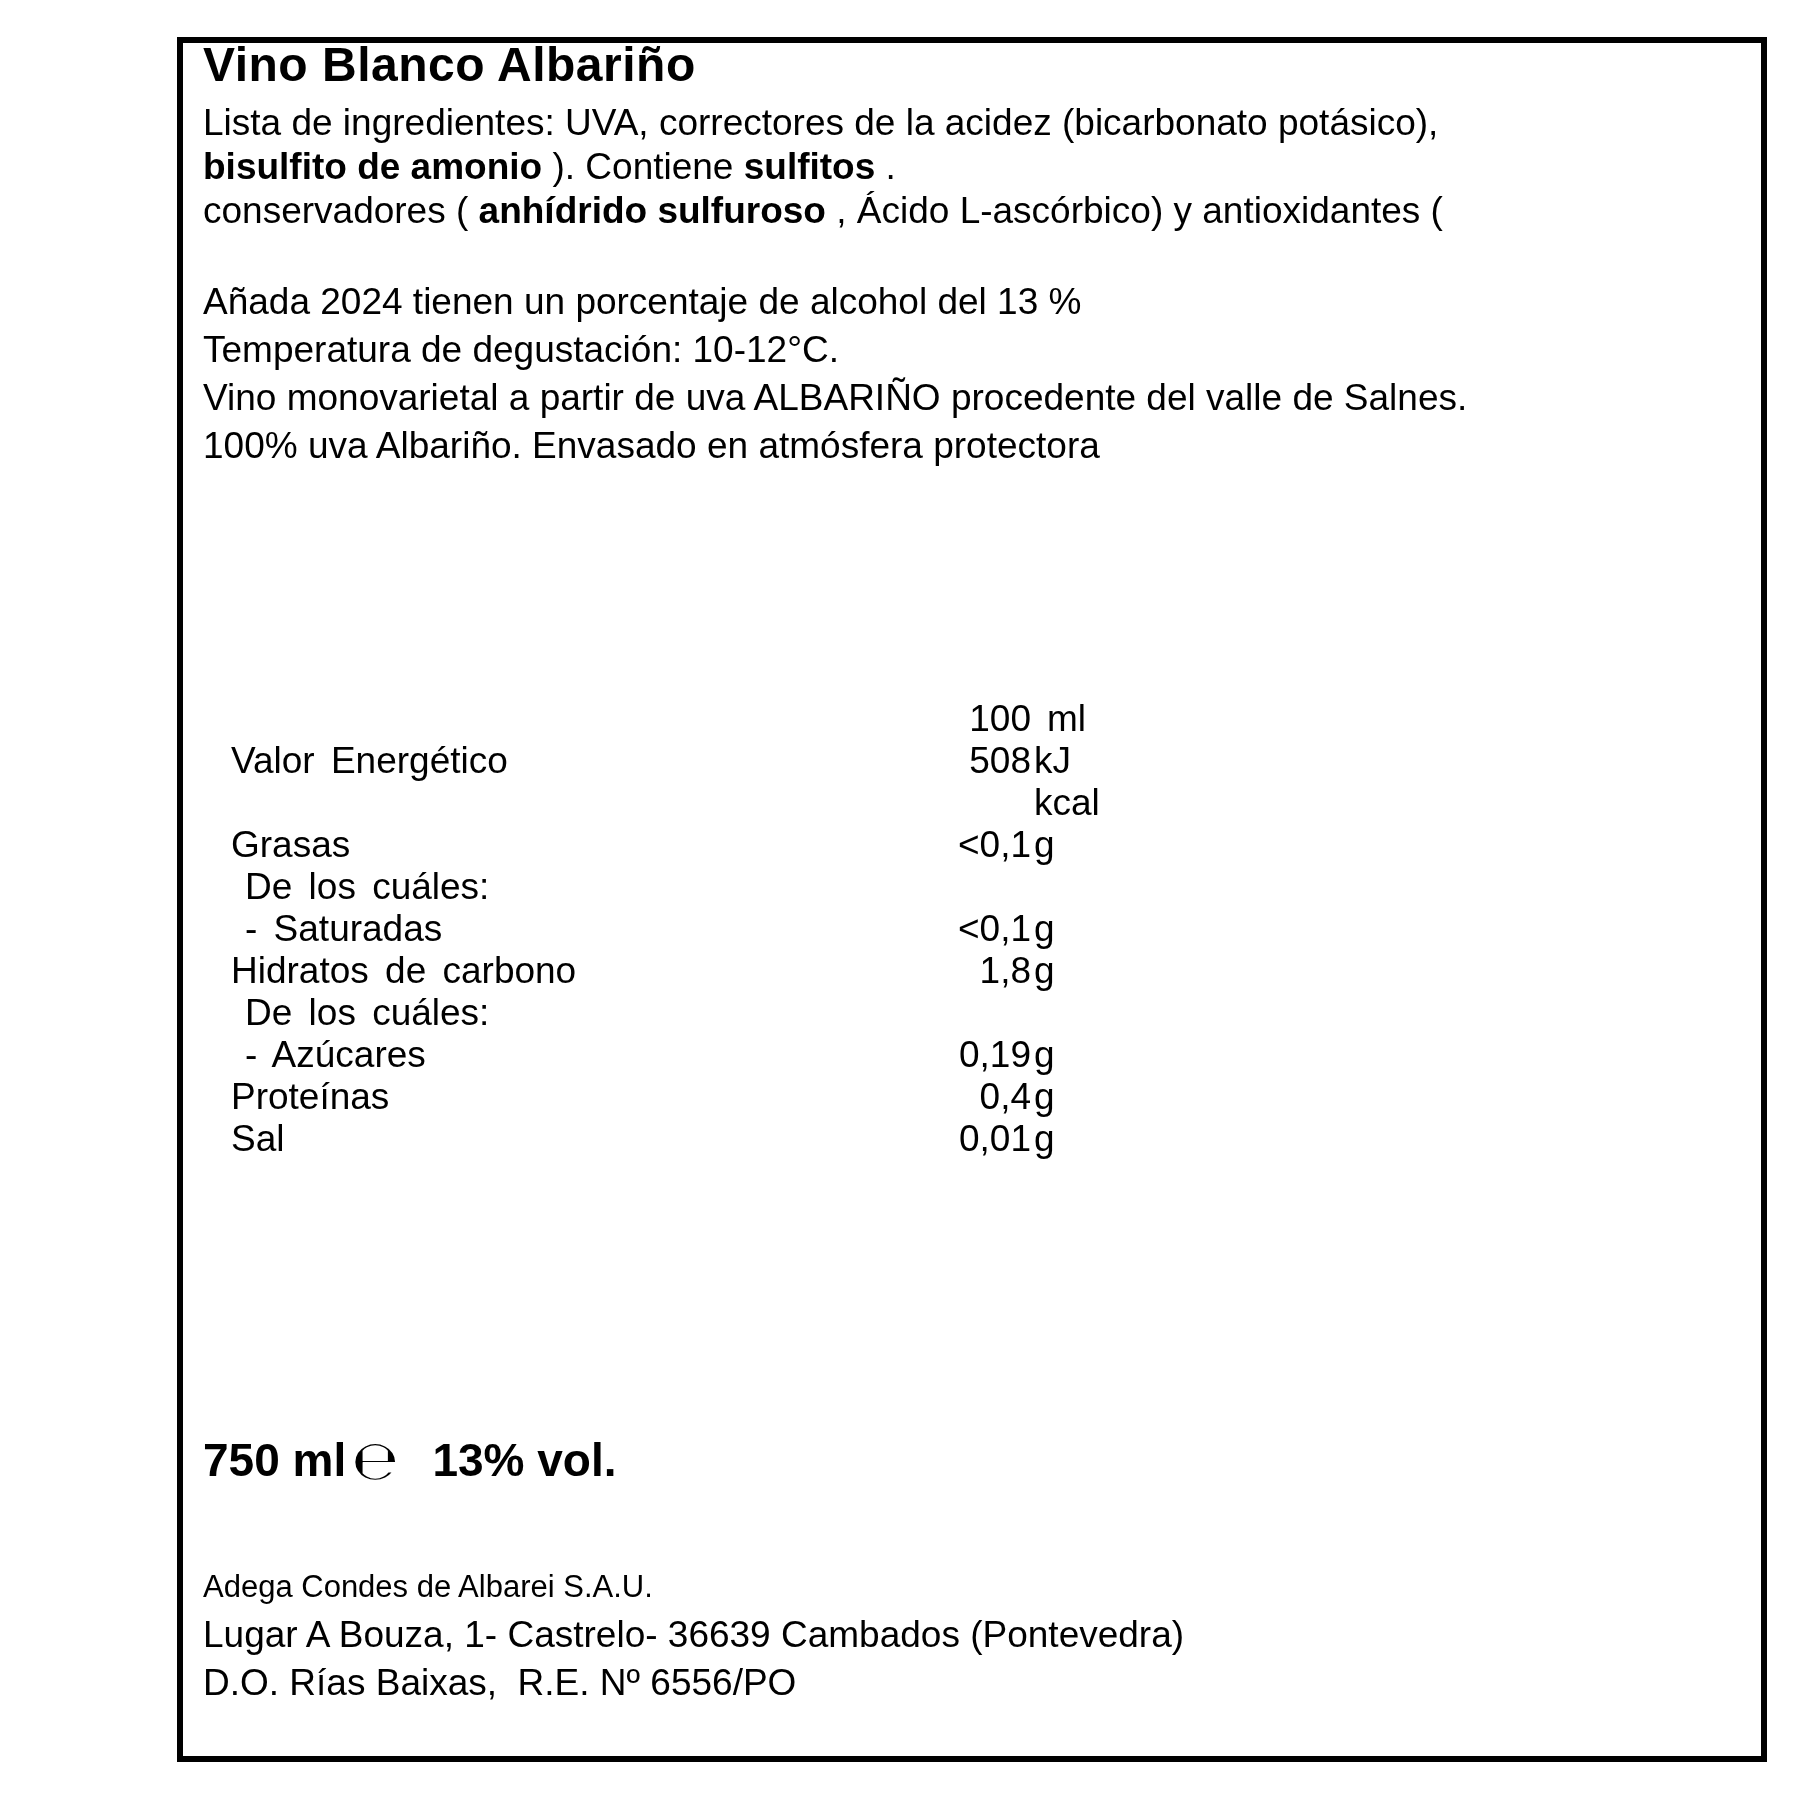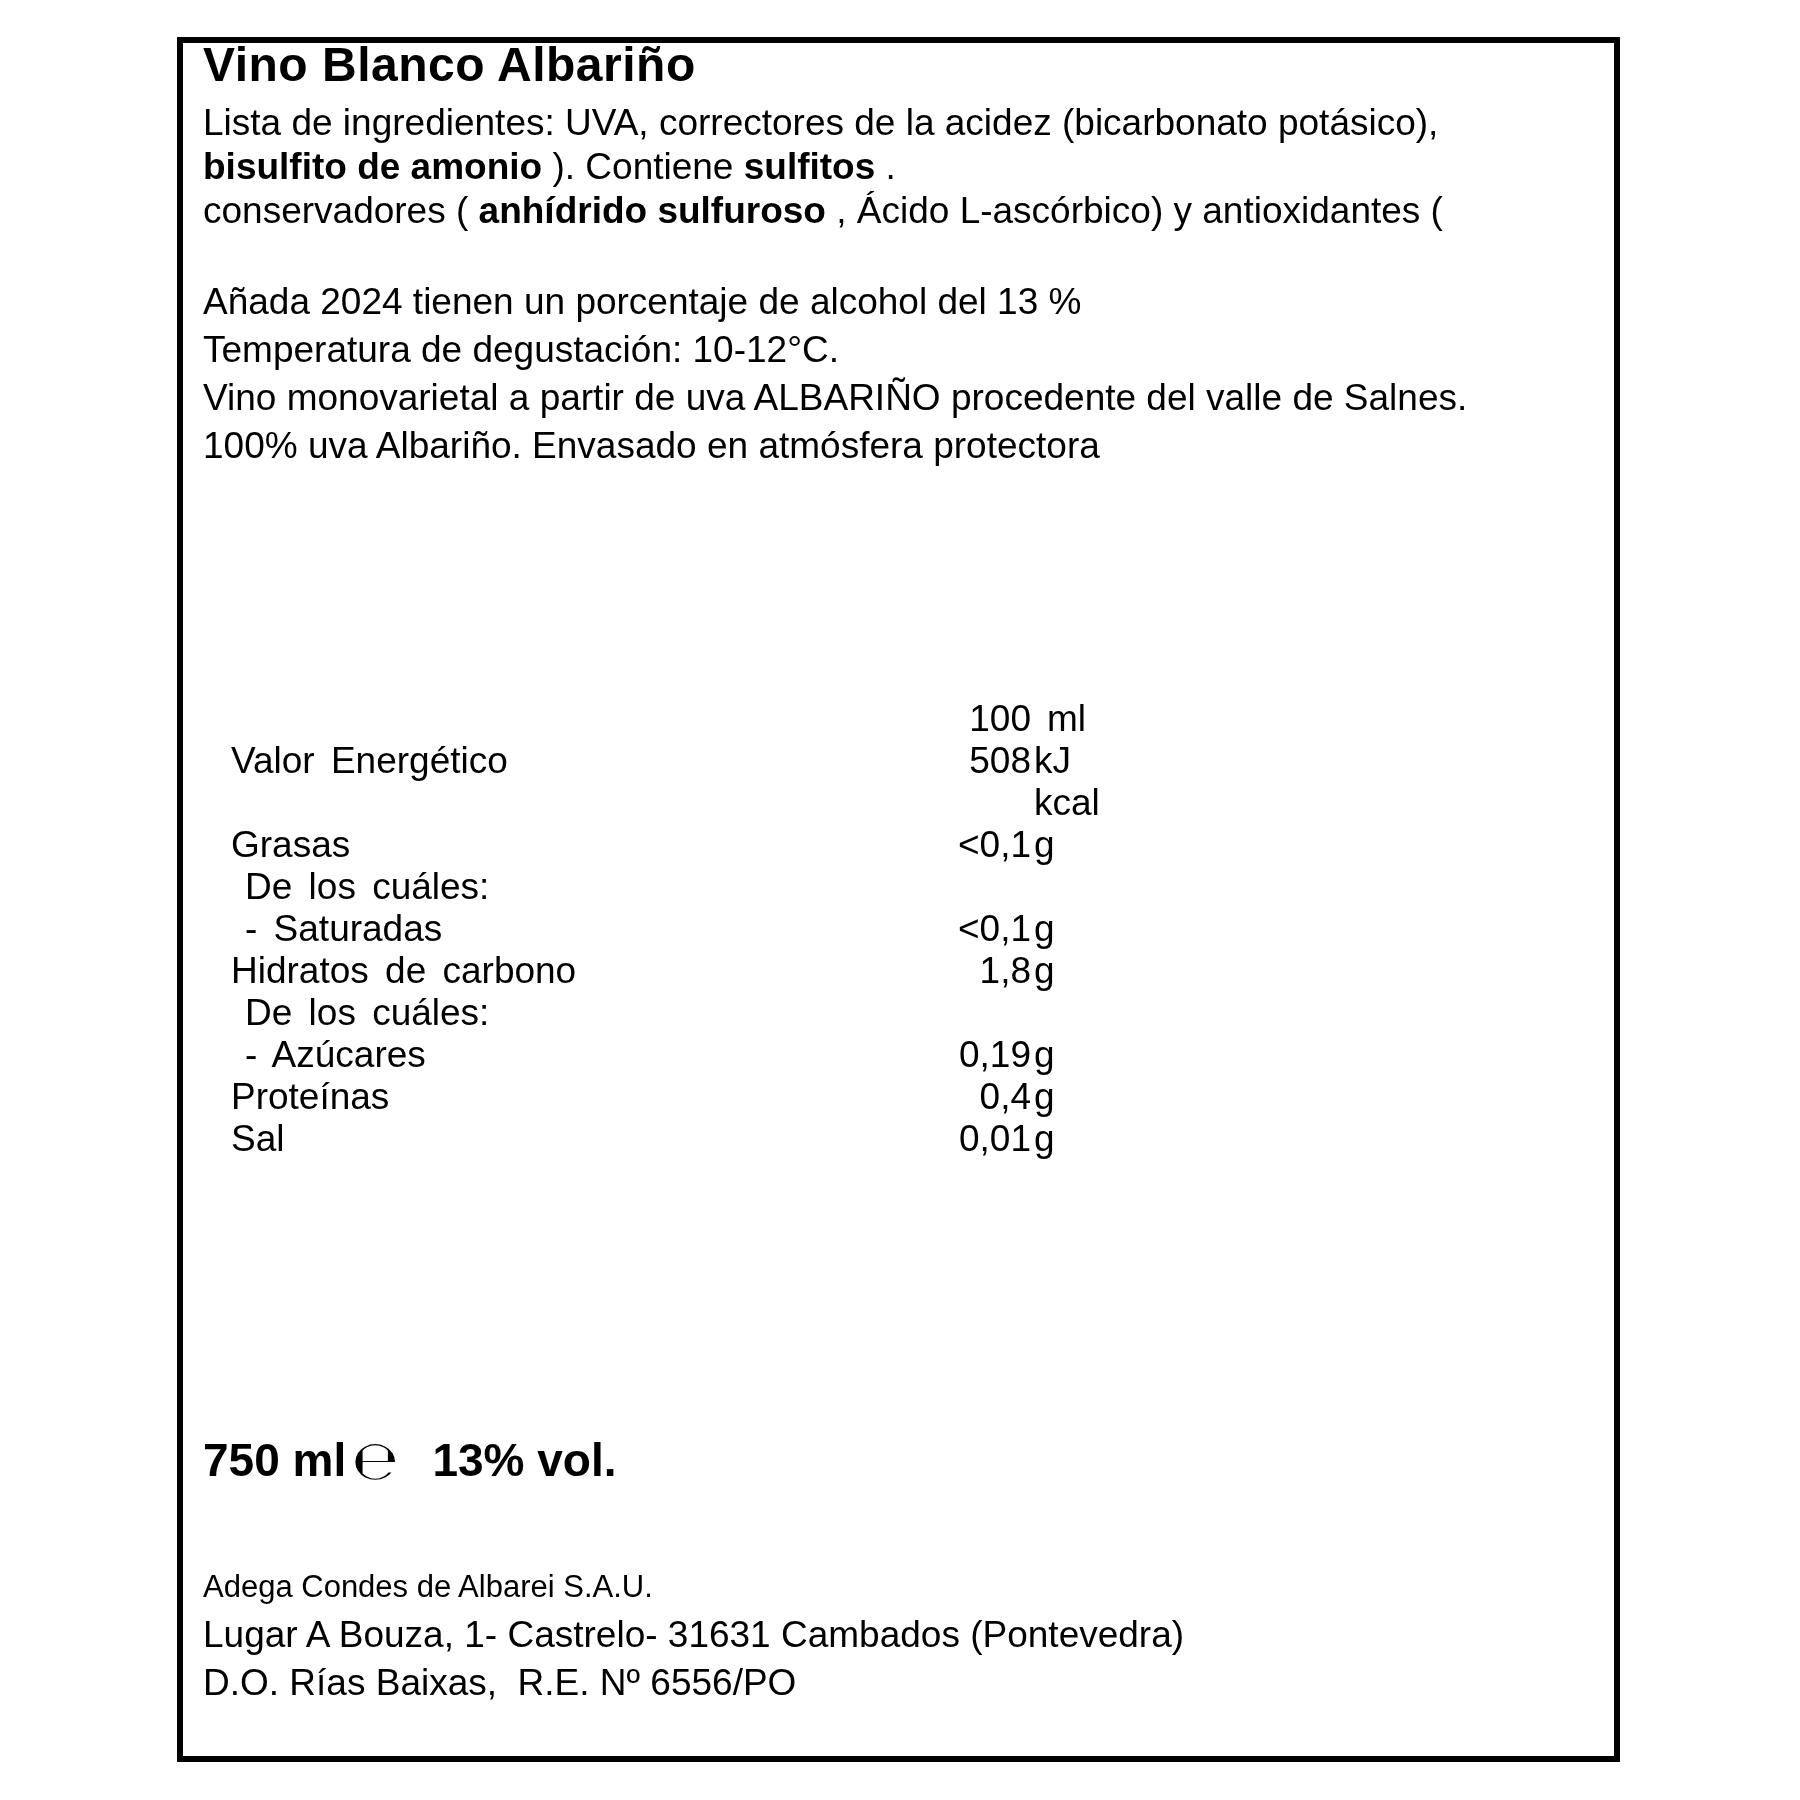--- a/index.html
+++ b/index.html
@@ -2,21 +2,21 @@
 <html><head>
 <meta charset="utf-8">
 <style>
   html,body{margin:0;padding:0;background:#ffffff;}
   body{
     width:1800px;height:1800px;position:relative;
     font-family:"Liberation Sans", sans-serif;color:#000;
     -webkit-font-smoothing:antialiased;
   }
   .label-box{
-    position:absolute;left:177px;top:37px;width:1443px;height:1725px;
+    position:absolute;left:177px;top:37px;width:1590px;height:1725px;
     border:6px solid #000;box-sizing:border-box;background:#fff;
   }
   .title{
     position:absolute;top:-2px;left:20px;margin:0;
     font-size:48px;font-weight:bold;letter-spacing:.5px;line-height:48px;
   }
   .ingredients{
     position:absolute;top:58px;left:20px;right:30px;
     font-size:37px;line-height:44px;
   }
@@ -125,17 +125,17 @@
       <span class="nunit">g</span>
     </div>
   </div>
 
   <div class="quantity">
     <span>750 ml</span><span class="esign">℮</span><span class="alc">13% vol.</span>
   </div>
 
   <div class="address">
     <div class="pname">Adega Condes de Albarei S.A.U.</div>
-    <div>Lugar A Bouza, 1- Castrelo- 31631 Cambados (Pontevedra)</div>
+    <div>Lugar A Bouza, 1- Castrelo- 36639 Cambados (Pontevedra)</div>
     <div>D.O. Rías Baixas,&nbsp; R.E. Nº 6556/PO</div>
   </div>
 
 </div>
 
 </body></html>

